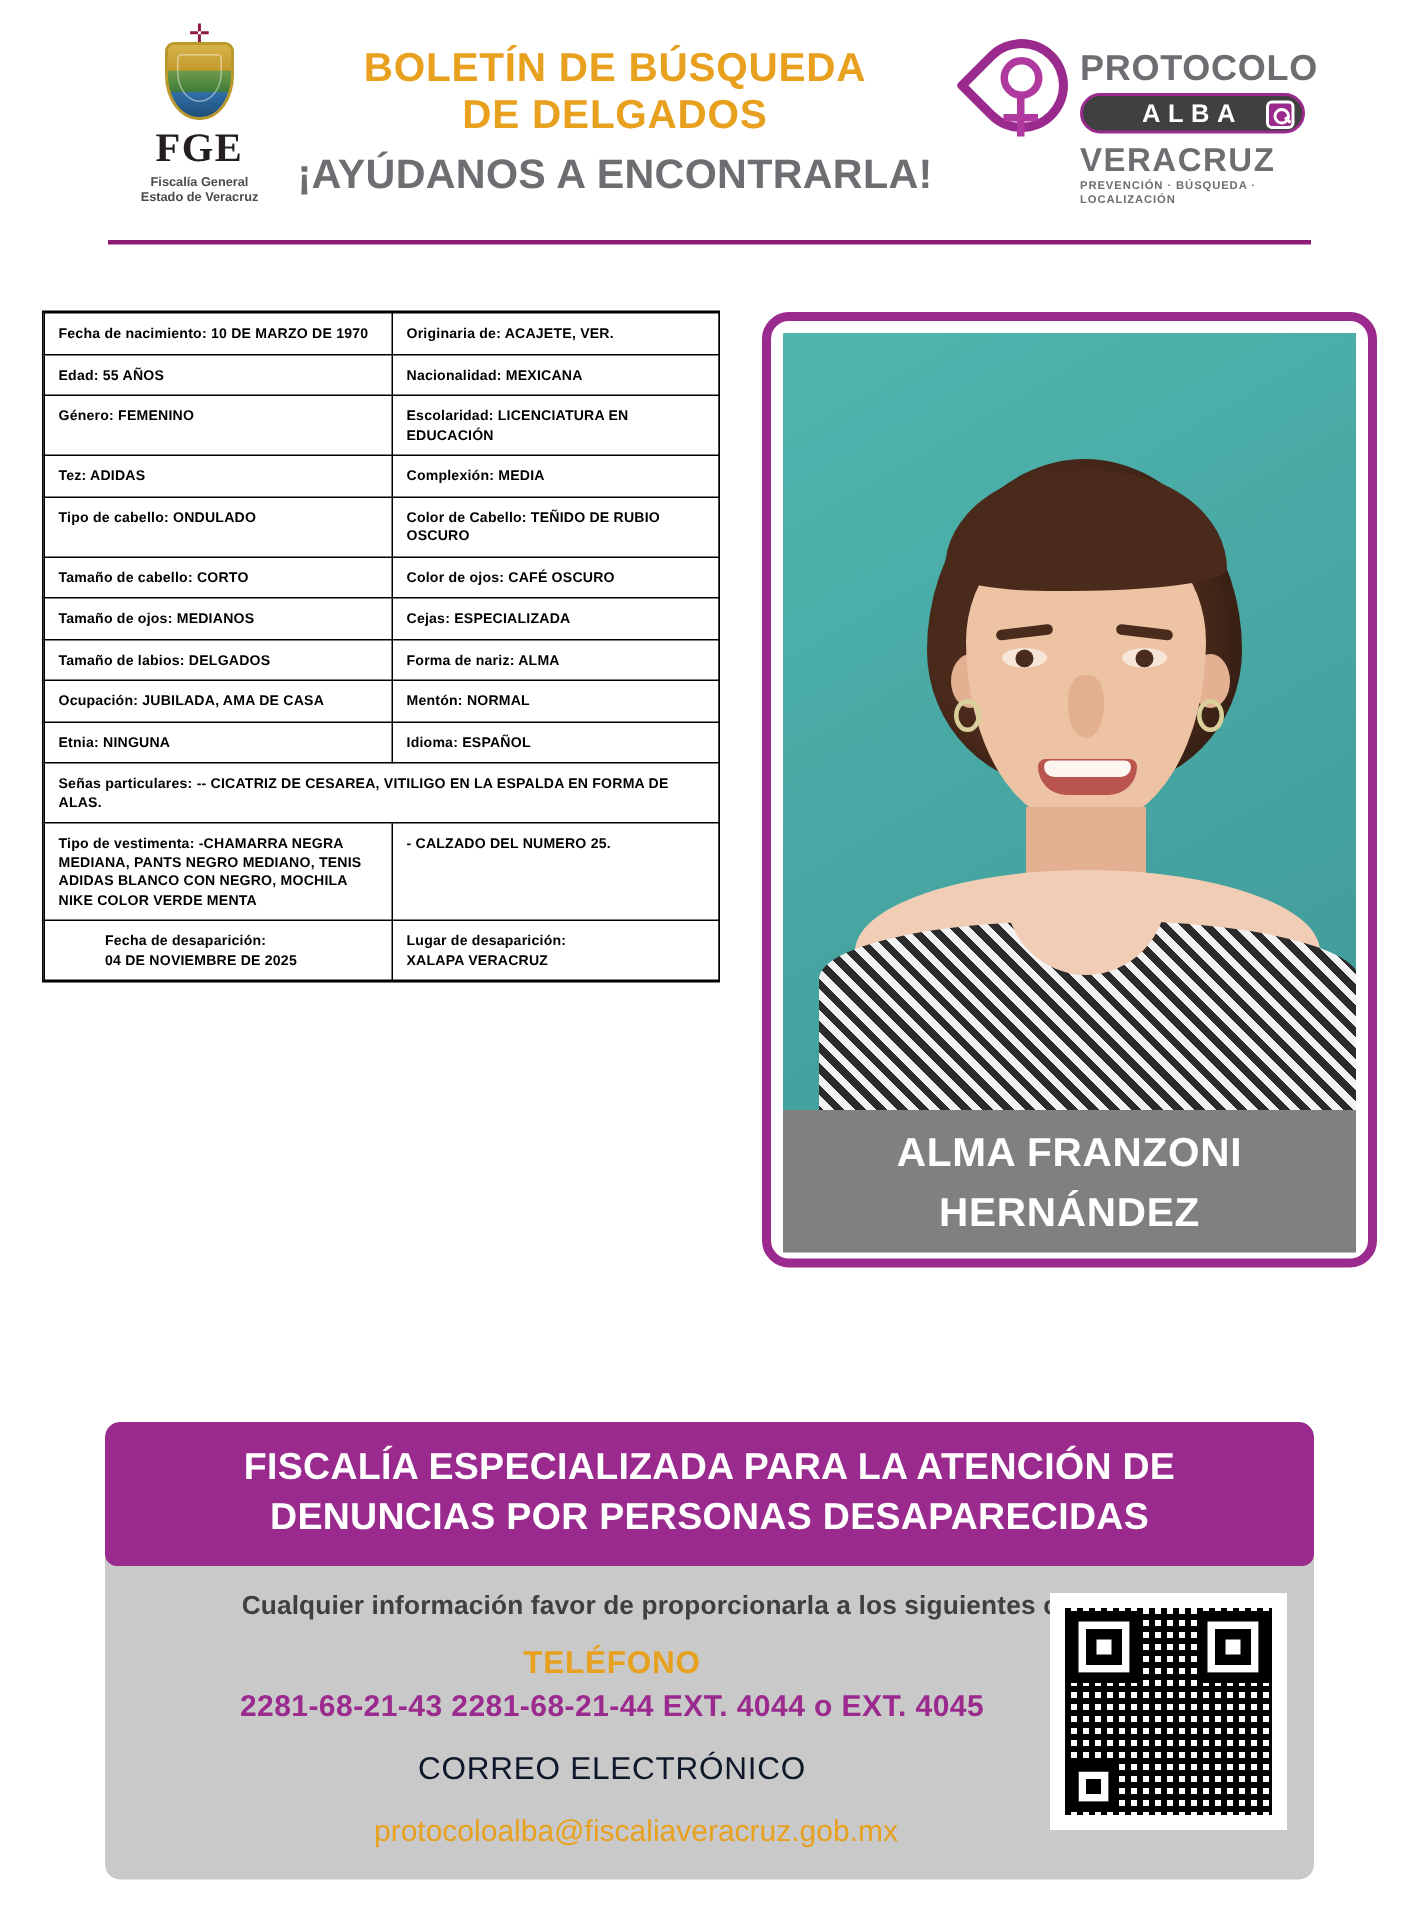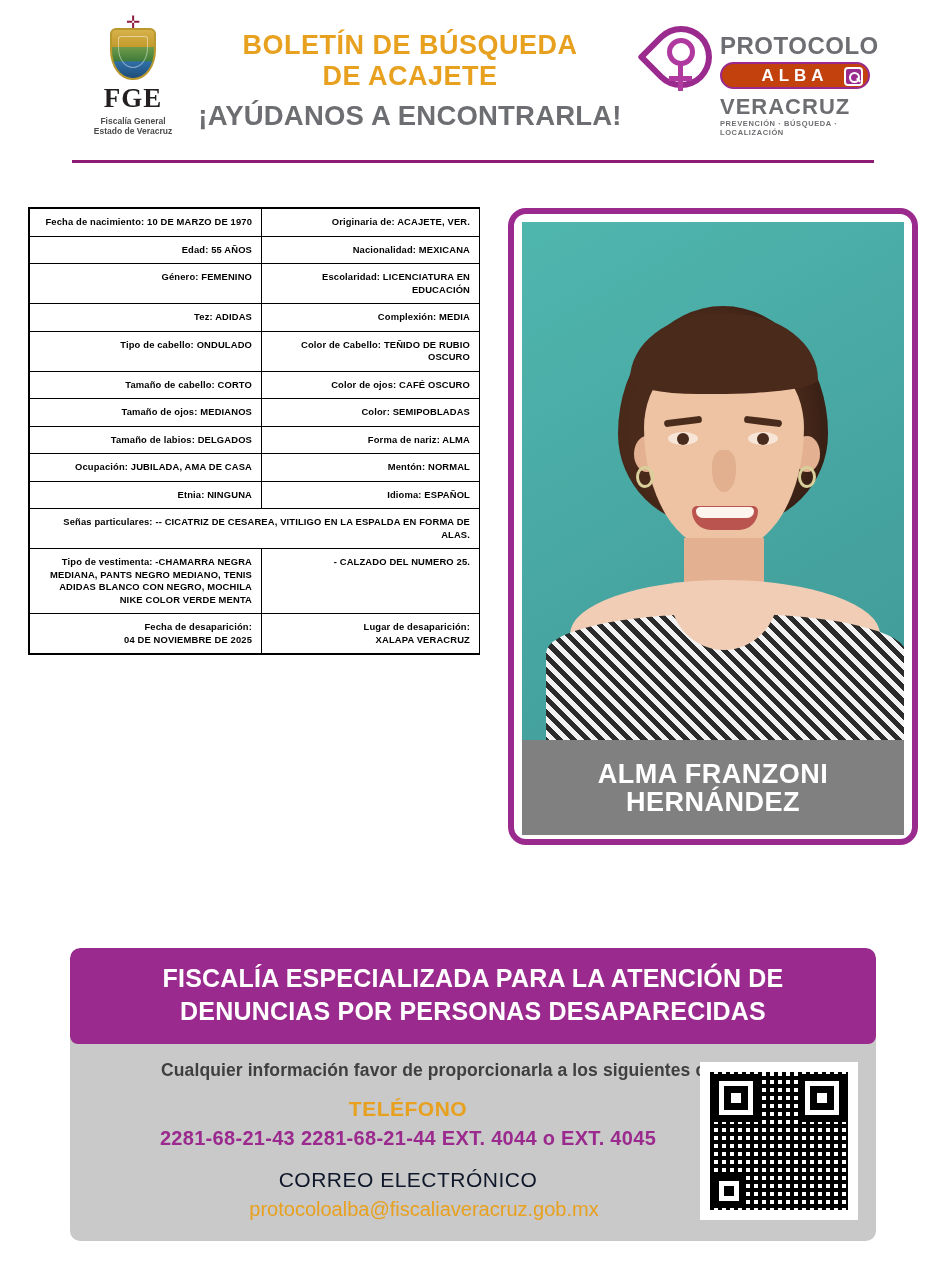--- a/index.html
+++ b/index.html
@@ -140,21 +140,21 @@
     font-weight: bold;
     color: #6d6e71;
     letter-spacing: 0.5px;
   }
   .alba-pill {
     position: absolute;
     left: 80px; top: 44px;
     width: 150px; height: 27px;
     border: 2px solid #9b2a8e;
     border-radius: 14px;
-    background: #c2410c;
+    background: #404040;
     display: flex;
     align-items: center;
     justify-content: center;
   }
   .alba-pill .alba-txt {
     color: #ffffff;
     font-weight: bold;
     font-size: 17px;
     letter-spacing: 5px;
   }
@@ -228,21 +228,20 @@
   }
   table.info td {
     border: 1px solid #000000;
     font-size: 9.4px;
     font-weight: bold;
     color: #000000;
     padding: 7px 9px;
     vertical-align: top;
     line-height: 12.5px;
     letter-spacing: 0.15px;
-    text-align: right;
   }
   table.info td.c1 { width: 232px; }
   table.info td.c2 { width: 218px; }
   .tall td { padding-bottom: 9px; }
 
   
   .photo-card {
     position: absolute;
     left: 508px; top: 208px;
     width: 410px; height: 637px;
@@ -385,21 +384,21 @@
     background: #808080;
     color: #ffffff;
     display: flex;
     align-items: center;
     justify-content: center;
     text-align: center;
   }
   .name-band span {
     font-size: 27px;
     font-weight: bold;
-    line-height: 28px;
+    line-height: 40px;
     letter-spacing: 0.5px;
   }
 
   
   .footer {
     position: absolute;
     left: 70px; top: 948px;
     width: 806px;
     border-radius: 10px;
     overflow: hidden;
@@ -449,21 +448,21 @@
   .mail-label {
     margin-top: 18px;
     text-align: center;
     font-size: 21px;
     font-weight: normal;
     color: #0f172a;
     letter-spacing: 0.5px;
     padding-right: 130px;
   }
   .mail-addr {
-    margin-top: 6px;
+    margin-top: 18px;
     text-align: center;
     font-size: 20px;
     color: #e8a01f;
     padding-right: 130px;
     padding-left: 32px;
   }
   .qr-box {
     position: absolute;
     right: 18px; top: 18px;
     width: 158px; height: 158px;
@@ -513,21 +512,21 @@
       <div class="fge-text">FGE</div>
       <div class="fge-sub">
         <div>Fiscalía General</div>
         <div>Estado de Veracruz</div>
       </div>
     </div>
 
     <div class="title-block">
       <div class="title-main">
         <div>BOLETÍN DE BÚSQUEDA</div>
-        <div>DE ACAJETE</div>
+        <div>DE DELGADOS</div>
       </div>
       <div class="title-sub">¡AYÚDANOS A ENCONTRARLA!</div>
     </div>
 
     <div class="alba-logo">
       <div class="alba-pin">
         <div class="pin-outer"></div>
         <div class="venus"></div>
         <div class="venus-stem"></div>
         <div class="venus-bar"></div>
@@ -566,21 +565,21 @@
       <tr>
         <td class="c1">Tipo de cabello: ONDULADO</td>
         <td class="c2">Color de Cabello: TEÑIDO DE RUBIO OSCURO</td>
       </tr>
       <tr>
         <td class="c1">Tamaño  de cabello: CORTO</td>
         <td class="c2">Color de ojos: CAFÉ OSCURO</td>
       </tr>
       <tr>
         <td class="c1">Tamaño  de ojos: MEDIANOS</td>
-        <td class="c2">Color: SEMIPOBLADAS</td>
+        <td class="c2">Cejas: ESPECIALIZADA</td>
       </tr>
       <tr>
         <td class="c1">Tamaño  de labios: DELGADOS</td>
         <td class="c2">Forma de nariz:  ALMA</td>
       </tr>
       <tr>
         <td class="c1">Ocupación:  JUBILADA, AMA DE CASA</td>
         <td class="c2">Mentón: NORMAL</td>
       </tr>
       <tr>

